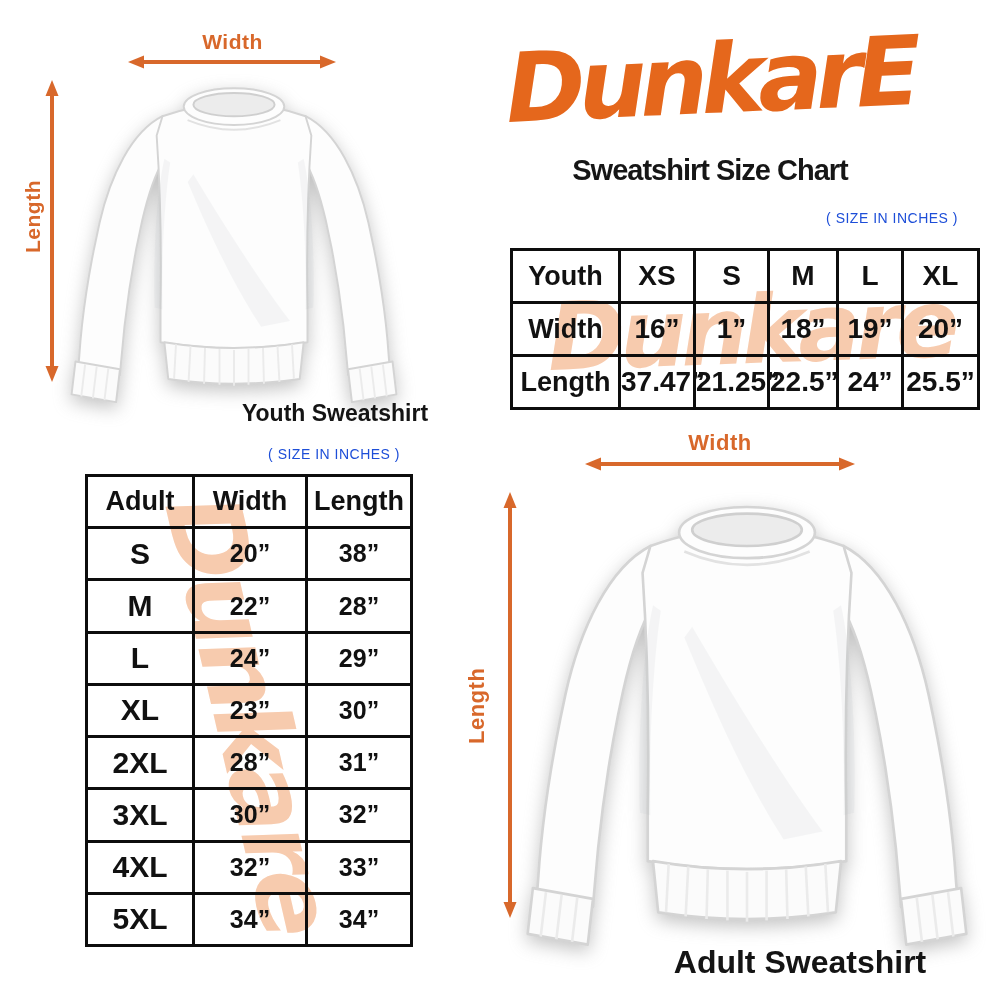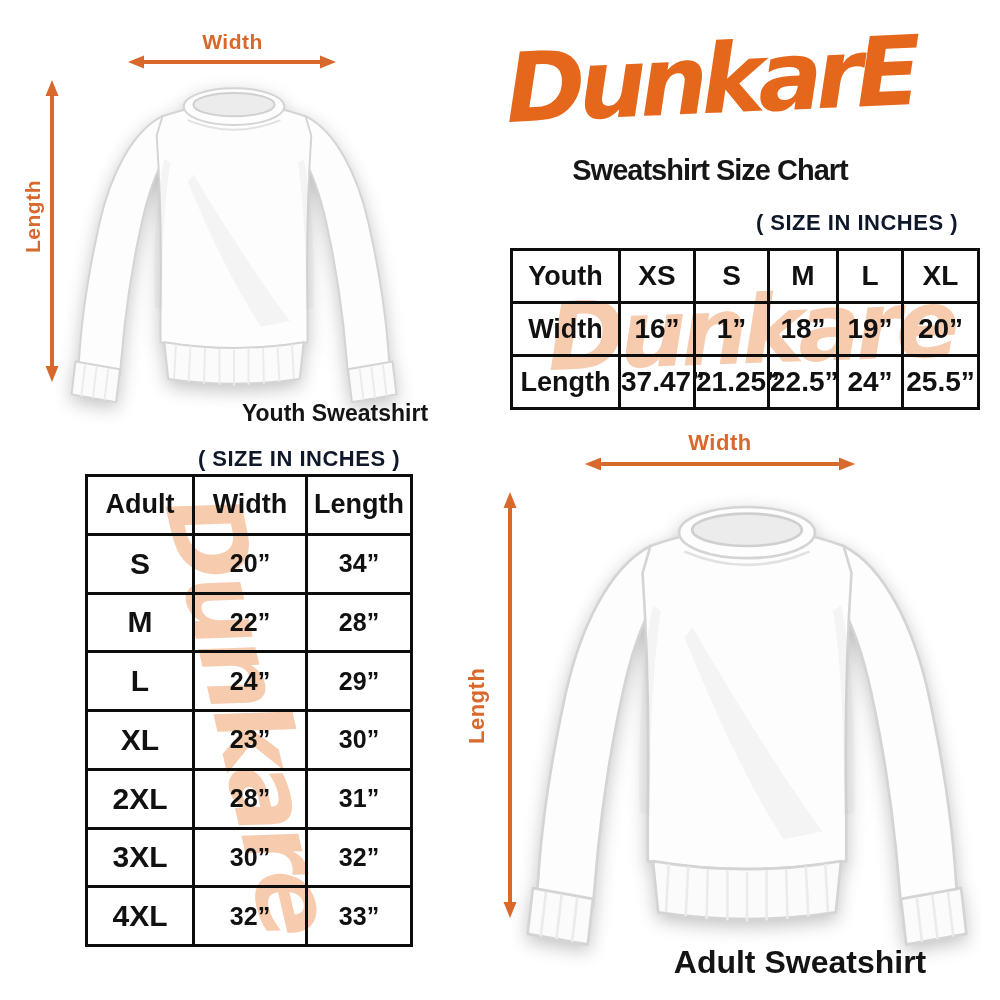--- a/index.html
+++ b/index.html
@@ -14,21 +14,21 @@
     left:425px;top:4px;width:570px;height:152px;
     display:flex;align-items:center;justify-content:center;
     font-family:"DejaVu Sans",sans-serif;font-style:italic;font-weight:bold;
     font-size:96px;color:#E5671C;letter-spacing:-7px;
     transform:rotate(-2.5deg);white-space:nowrap;
   }
   .main-title{
     left:440px;top:154px;width:540px;text-align:center;
     font-size:29px;font-weight:bold;letter-spacing:-1px;color:#161616;
   }
-  .units-note{font-size:22px;font-weight:bold;color:#0f172a;letter-spacing:0.5px;}
+  .units-note{font-size:14px;font-weight:normal;color:#1d4ed8;letter-spacing:0.5px;}
   .units-top{left:700px;top:210px;width:258px;text-align:right;}
   .units-adult{left:160px;top:446px;width:240px;text-align:right;}
 
   
   .measure-label{
     color:#D8682B;font-weight:bold;font-size:21px;text-align:center;letter-spacing:0.5px;
   }
   .vlabel{
     writing-mode:vertical-rl;transform:rotate(180deg);
     display:flex;align-items:center;justify-content:center;
@@ -194,21 +194,21 @@
     </colgroup>
     <tbody>
         <tr>
       <td class="hd">Adult</td>
       <td class="hd">Width</td>
       <td class="hd">Length</td>
     </tr>
     <tr>
       <td class="size-cell">S</td>
       <td class="val">20”</td>
-      <td class="val">34”</td>
+      <td class="val">38”</td>
     </tr>
     <tr>
       <td class="size-cell">M</td>
       <td class="val">22”</td>
       <td class="val">28”</td>
     </tr>
     <tr>
       <td class="size-cell">L</td>
       <td class="val">24”</td>
       <td class="val">29”</td>
@@ -225,20 +225,25 @@
     </tr>
     <tr>
       <td class="size-cell">3XL</td>
       <td class="val">30”</td>
       <td class="val">32”</td>
     </tr>
     <tr>
       <td class="size-cell">4XL</td>
       <td class="val">32”</td>
       <td class="val">33”</td>
+    </tr>
+    <tr>
+      <td class="size-cell">5XL</td>
+      <td class="val">34”</td>
+      <td class="val">34”</td>
     </tr>
   </tbody>
     </table>
 
   <div class="abs measure-label" style="left:585px;top:430px;width:270px;font-size:22px;">Width</div>
 
   <svg class="abs arrow-svg" style="left:585px;top:456px;" width="270" height="16">
     <line x1="12" y1="8" x2="258" y2="8" stroke="#D8682B" stroke-width="4"></line>
     <polygon points="0,8 16,1.5 16,14.5" fill="#D8682B"></polygon>
     <polygon points="270,8 254,1.5 254,14.5" fill="#D8682B"></polygon>

